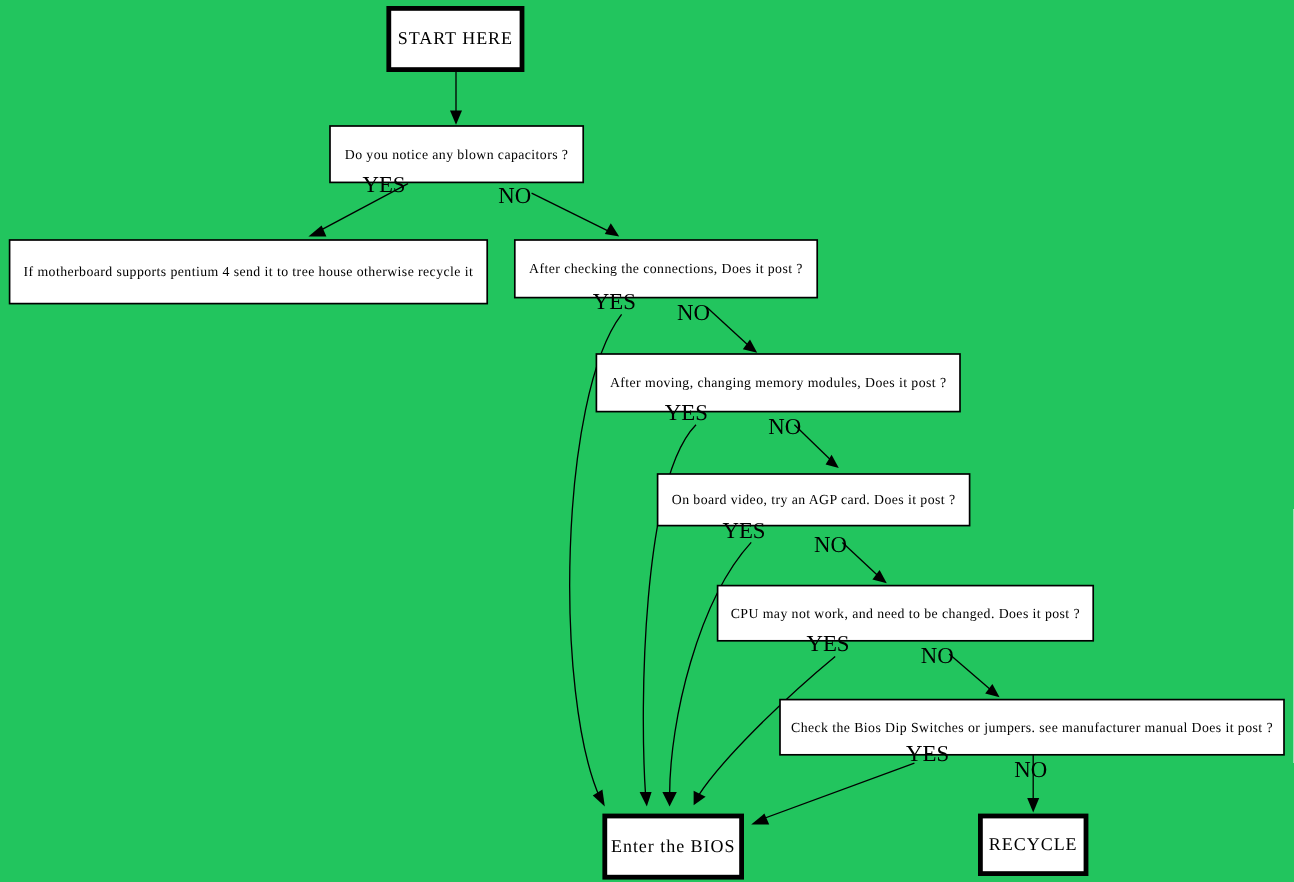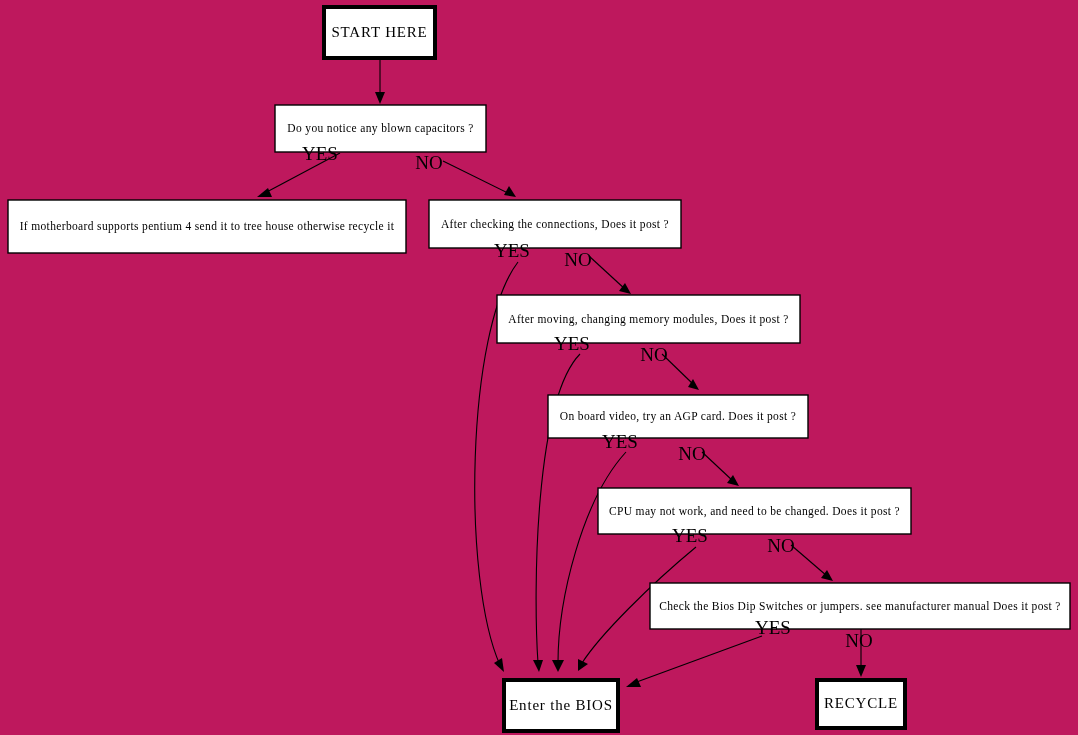--- a/index.html
+++ b/index.html
@@ -10,21 +10,21 @@
   body {
     width: 1078px;
     height: 735px;
     overflow: hidden;
     font-family: "Liberation Serif", "DejaVu Serif", serif;
   }
   #flowchart-root {
     position: relative;
     width: 1078px;
     height: 735px;
-    background: #be185d;
+    background: #22c55e;
   }
   svg#diagram {
     display: block;
     width: 1078px;
     height: 735px;
   }
   .node-box {
     fill: #ffffff;
     stroke: #000000;
     stroke-width: 1.4;

